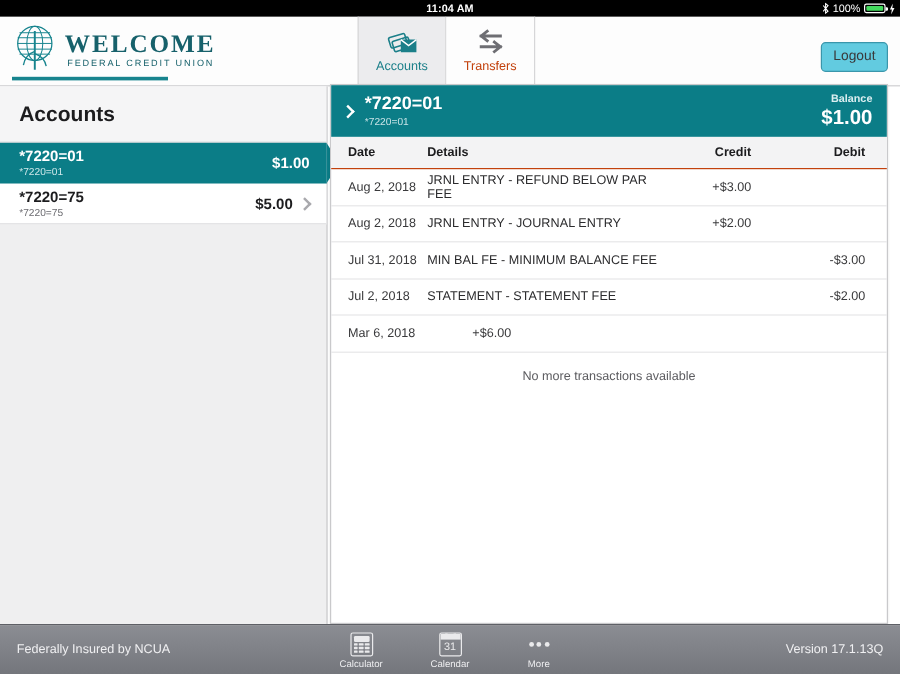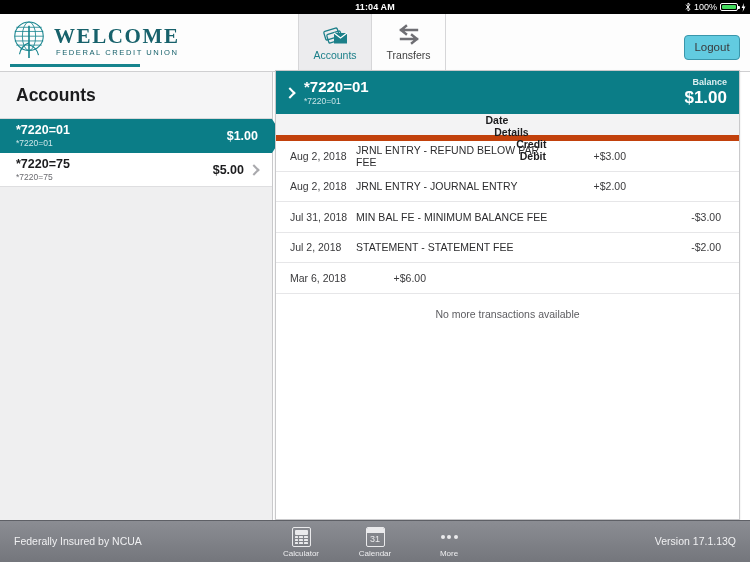--- a/index.html
+++ b/index.html
@@ -51,21 +51,21 @@
     font-size: 7.6px; color: #17616b; letter-spacing: 1.55px;
     line-height: 11px; padding-left: 2px;
   }
   .logo-rule { position:absolute; left: 10px; top: 50px; width: 130px; height: 3px; background: #17848e; }
 
   .tabs { position: absolute; left: 298px; top: 0; height: 57px; display: flex; }
   .tab {
     width: 74px; height: 57px;
     display: flex; flex-direction: column; align-items: center; justify-content: center;
     gap: 3px; border-right: 1px solid #d6d6d8;
-    background: #fdfdfd; color: #404040;
+    background: #fdfdfd; color: #c2410c;
   }
   .tab:first-child { border-left: 1px solid #d6d6d8; }
   .tab.active { background: #ececee; color: #1b7f89; }
   .tab-label { font-size: 10.5px; }
 
   .logout {
     position: absolute; right: 10px; top: 21px;
     width: 56px; height: 25px;
     background: #62cbe0; border: 1px solid #3a96ab; border-radius: 4px;
     color: #3a3a3c; font-size: 11.5px; line-height: 23px; text-align: center;
@@ -123,23 +123,23 @@
   .chev-white { width: 8px; height: 8px; border-right: 2.2px solid #ffffff; border-top: 2.2px solid #ffffff; transform: rotate(45deg); margin-right: 10px;}
   .dh-names { display: flex; flex-direction: column; gap: 1px; }
   .dh-name { font-size: 15px; font-weight: bold; line-height: 16px; }
   .dh-sub  { font-size: 8.5px; color: #c9e4e7; line-height: 10px; }
   .dh-bal { position: absolute; right: 12px; top: 5px; text-align: right; }
   .dh-bal-label { font-size: 9px; font-weight: bold; color: #dbeef0; line-height: 12px; }
   .dh-bal-amt { font-size: 17px; font-weight: bold; line-height: 19px; }
 
   .thead {
     height: 27px; background: #f3f3f4;
-    border-bottom: 6px solid #c2410c;
+    border-bottom: 1px solid #c2410c;
     display: flex; align-items: center;
-    font-size: 10.5px; font-weight: bold; color: #1c1c1e; flex-direction: column;
+    font-size: 10.5px; font-weight: bold; color: #1c1c1e;
   }
   .c-date { width: 72px; padding-left: 14px; }
   .c-det  { flex: 1; padding-left: 8px; }
   .c-cre  { width: 78px; text-align: right; }
   .c-deb  { width: 74px; text-align: right; padding-right: 18px; margin-left: 39px; }
 
   .trow {
     height: 30.5px; display: flex; align-items: center;
     border-bottom: 1px solid #e6e6e8;
     font-size: 10.5px; color: #3a3a3c;

